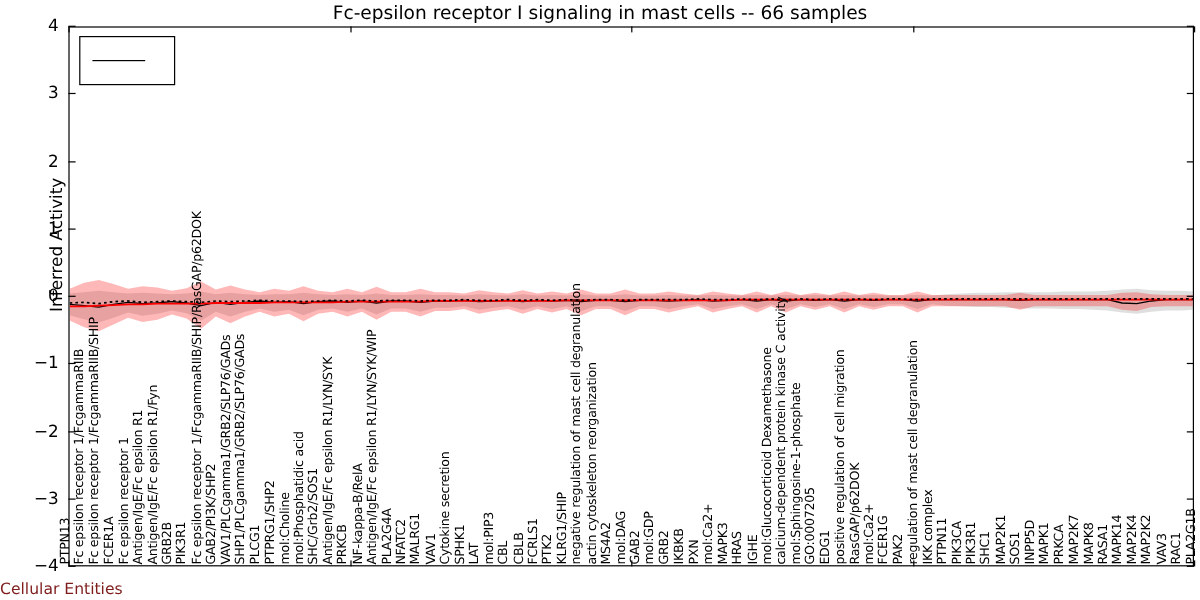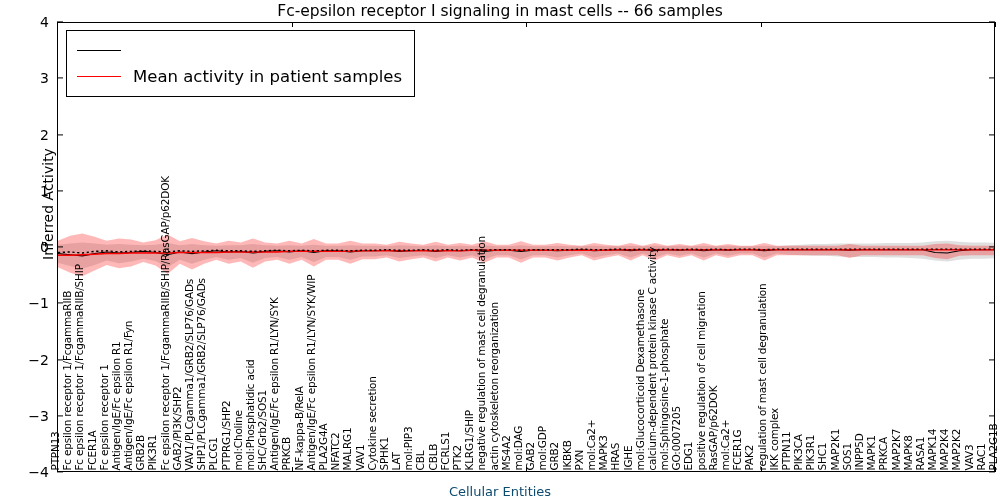--- a/index.html
+++ b/index.html
@@ -26,22 +26,22 @@
     width:200px;text-align:center;font-size:14px;color:#000;
     transform:rotate(-90deg);transform-origin:center center;
   }
   .ytick{position:absolute;right:1002px;font-size:14px;color:#000;
     white-space:nowrap;transform:translateY(-50%);}
   .ytick-mark{position:absolute;left:0;width:6px;height:1.2px;background:#000;
     transform:translateY(-50%);}
 
   
   .xlabel{
-    position:absolute;left:0;top:484px;width:1000px;text-align:center;
-    font-size:13px;color:#0c4a6e;
+    position:absolute;left:0;top:484px;width:1000px;
+    font-size:13px;color:#7f1d1d;
   }
 
   
   .xcats{position:absolute;left:57px;top:22px;width:938px;height:450px;}
   .xcat{
     position:absolute;bottom:0;
     font-size:10.5px;color:#000;white-space:nowrap;
     transform-origin:left bottom;
     transform:rotate(-90deg);
     line-height:10.5px;
@@ -204,19 +204,15 @@
       <div class="xcat" style="left: 928.818px; bottom: 2px;">RAC1</div>
       <div class="xcat" style="left: 941px; bottom: 2px;">PLA2G1B</div>
     </div>
 
   <div class="xlabel">Cellular Entities</div>
 
   <div class="legend">
     <div class="legend-row">
       <span class="legend-swatch" id="sw0" style="border-top-color: rgb(0, 0, 0);"></span>
     </div>
-    <div class="legend-row">
-      <span class="legend-swatch" id="sw1" style="border-top-color: rgb(255, 0, 0);"></span>
-      <span class="legend-text">Mean activity in patient samples</span>
-    </div>
   </div>
 
 </div>
 
 </body></html>

